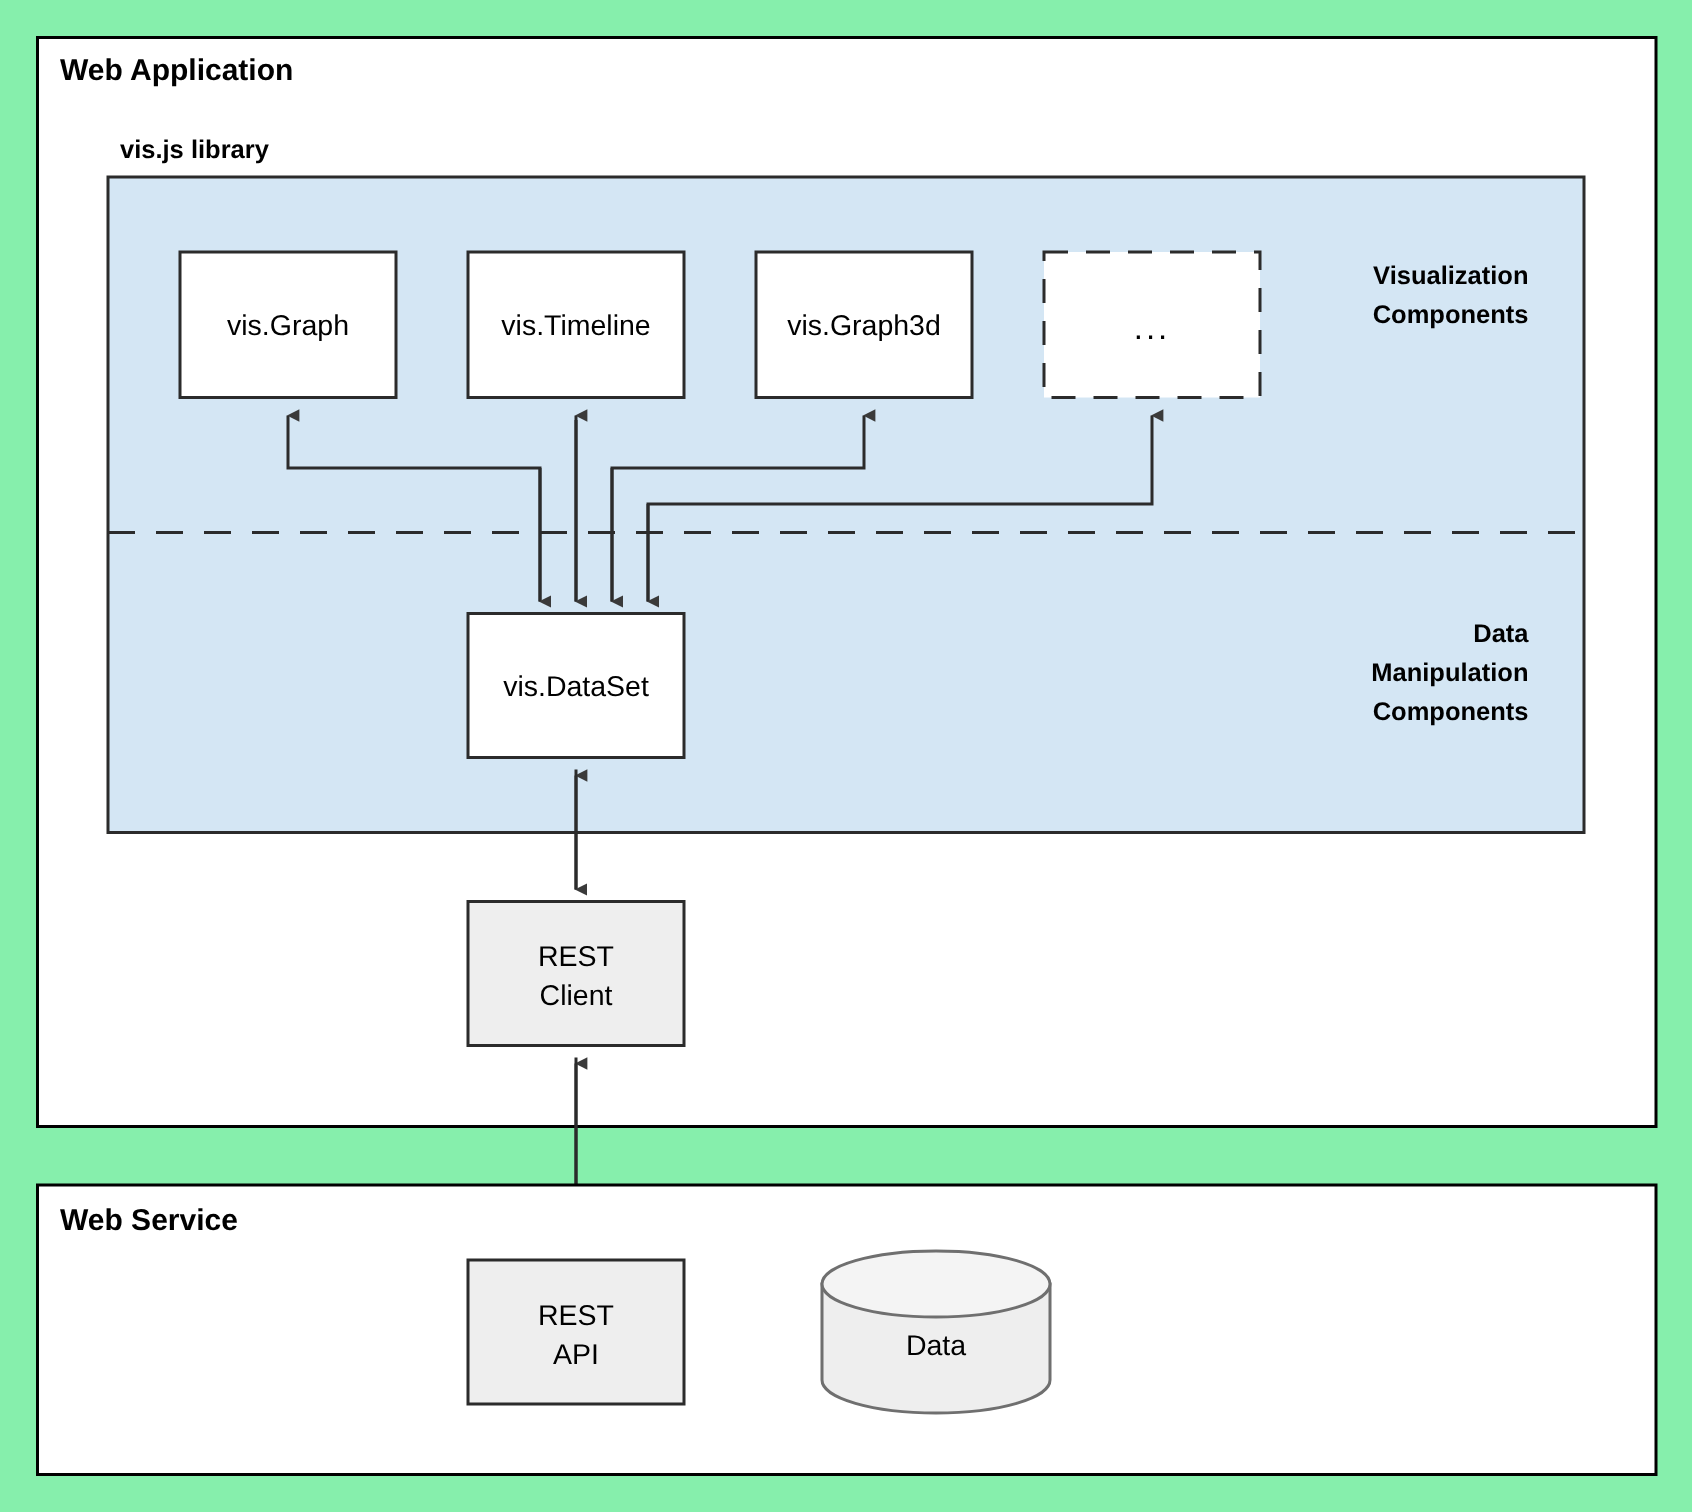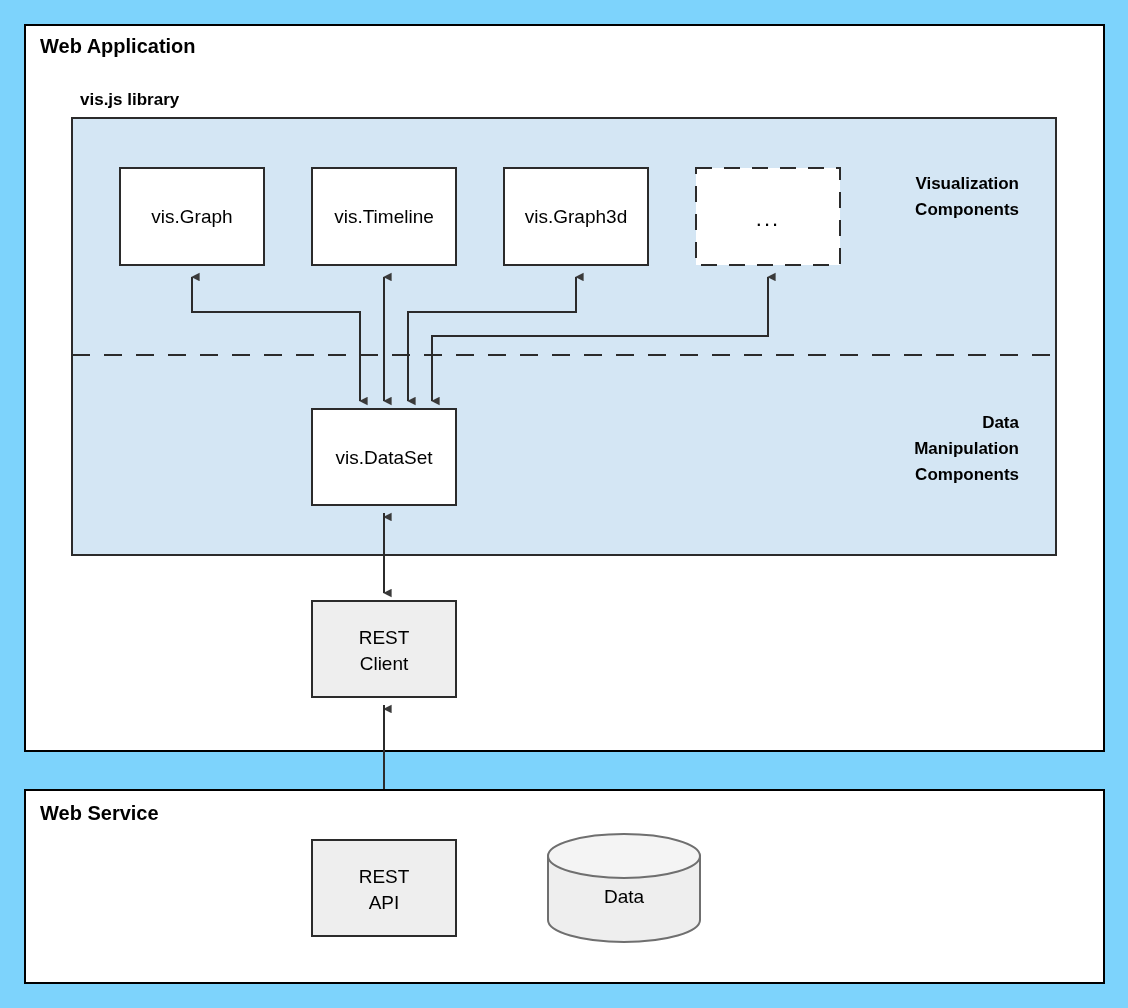--- a/index.html
+++ b/index.html
@@ -9,21 +9,21 @@
     background: #ffffff;
   }
   body {
     font-family: "Liberation Sans", sans-serif;
     -webkit-font-smoothing: antialiased;
   }
   #diagram-root {
     position: relative;
     width: 1128px;
     height: 1008px;
-    background: #7dd3fc;
+    background: #86efac;
     overflow: hidden;
   }
   svg#architecture-diagram {
     display: block;
     width: 1128px;
     height: 1008px;
   }
   .frame-rect {
     fill: #ffffff;
     stroke: #000000;

